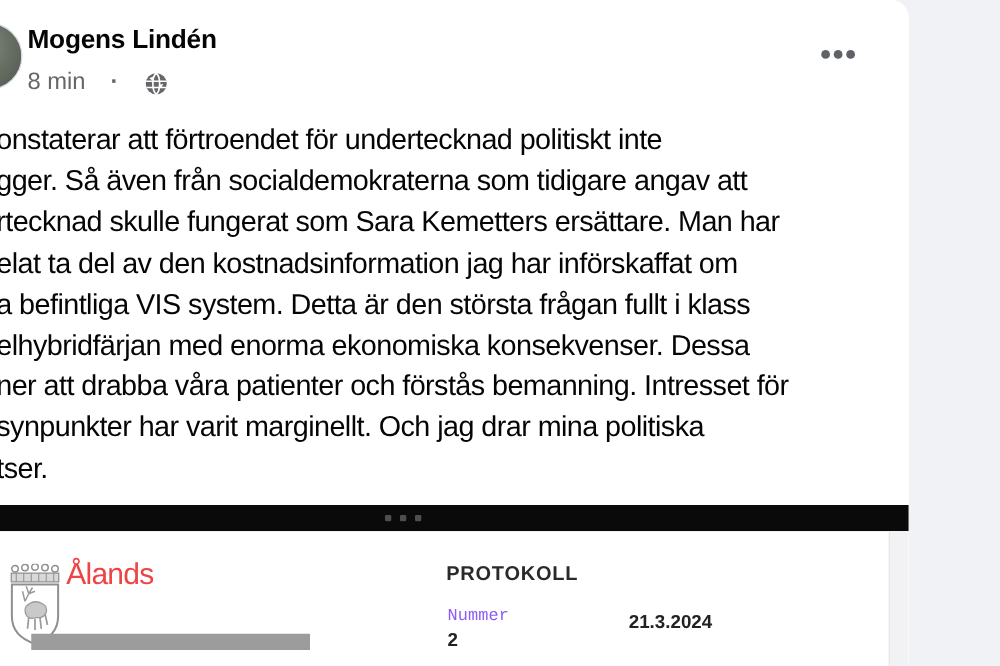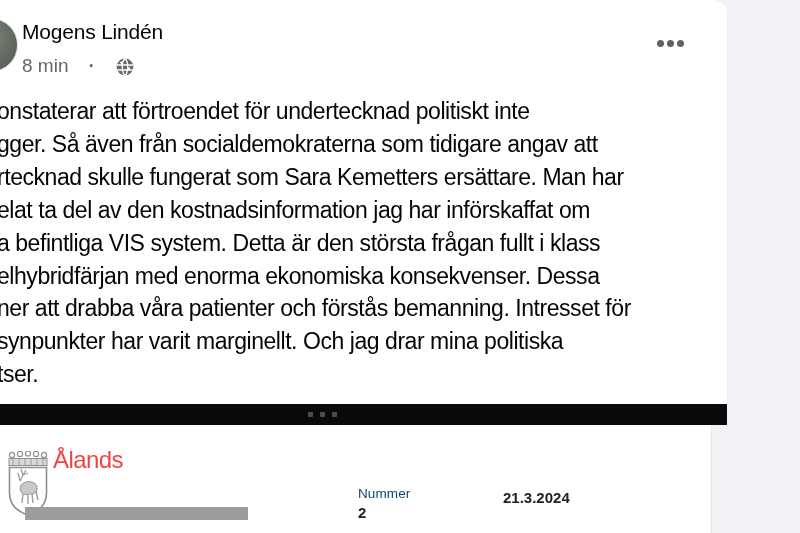--- a/index.html
+++ b/index.html
@@ -27,21 +27,21 @@
     left: -36px; top: 18px;
     width: 54px; height: 54px;
     border-radius: 50%;
     background: radial-gradient(circle at 35% 35%, #8d978b 0%, #6b7368 45%, #4e554d 100%);
     border: 1px solid #d9dbe0;
   }
   .author {
     position: absolute;
     left: 22px; top: 20px;
     font-size: 21px;
-    font-weight: 400;
+    font-weight: 700;
     letter-spacing: -0.2px;
     color: #050505;
     white-space: nowrap;
     cursor: pointer;
   }
   .meta {
     position: absolute;
     left: 22px; top: 55px;
     display: flex;
     align-items: center;
@@ -149,22 +149,23 @@
     font-size: 16px;
     font-weight: 700;
     letter-spacing: 0.6px;
     color: #2a2a2a;
   }
   .field { position: absolute; top: 61px; white-space: nowrap; }
   .field-1 { left: 358px; }
   .field-2 { left: 503px; }
   .field .label {
     font-size: 13.5px;
-    color: #0c4a6e;
+    color: #8b5cf6;
     letter-spacing: 0.1px;
+    font-family: Liberation Mono, monospace;
   }
   .field .value {
     margin-top: 3px;
     font-size: 15px;
     font-weight: 700;
     color: #222222;
   }
 </style>
 </head>
 <body>
@@ -231,20 +232,21 @@
           <path d="M13 30 L11 22 M13 30 L16 24 M16 24 L14 18 M16 24 L19 19 M16 24 L21 22" fill="none" stroke="#9a9a9a" stroke-width="1.2"></path>
           <path d="M14 34 Q20 28 27 32 Q31 34 30 39 Q28 44 22 43 Q16 45 14 41 Q12 37 14 34 Z" fill="#c9c9c9" stroke="#9a9a9a" stroke-width="1"></path>
           <path d="M16 43 L15 52 M21 44 L21 53 M25 43 L26 52 M29 40 L31 49" fill="none" stroke="#9a9a9a" stroke-width="1.4"></path>
         </svg>
 
         <div class="logo-text">
           <div>Ålands</div>
         </div>
         <div class="logo-bar"></div>
 
+        <div class="doc-title">PROTOKOLL</div>
 
         <div class="field field-1">
           <div class="label">Nummer</div>
           <div class="value">2</div>
         </div>
 
         <div class="field field-2">
           <div class="value">21.3.2024</div>
         </div>
 

